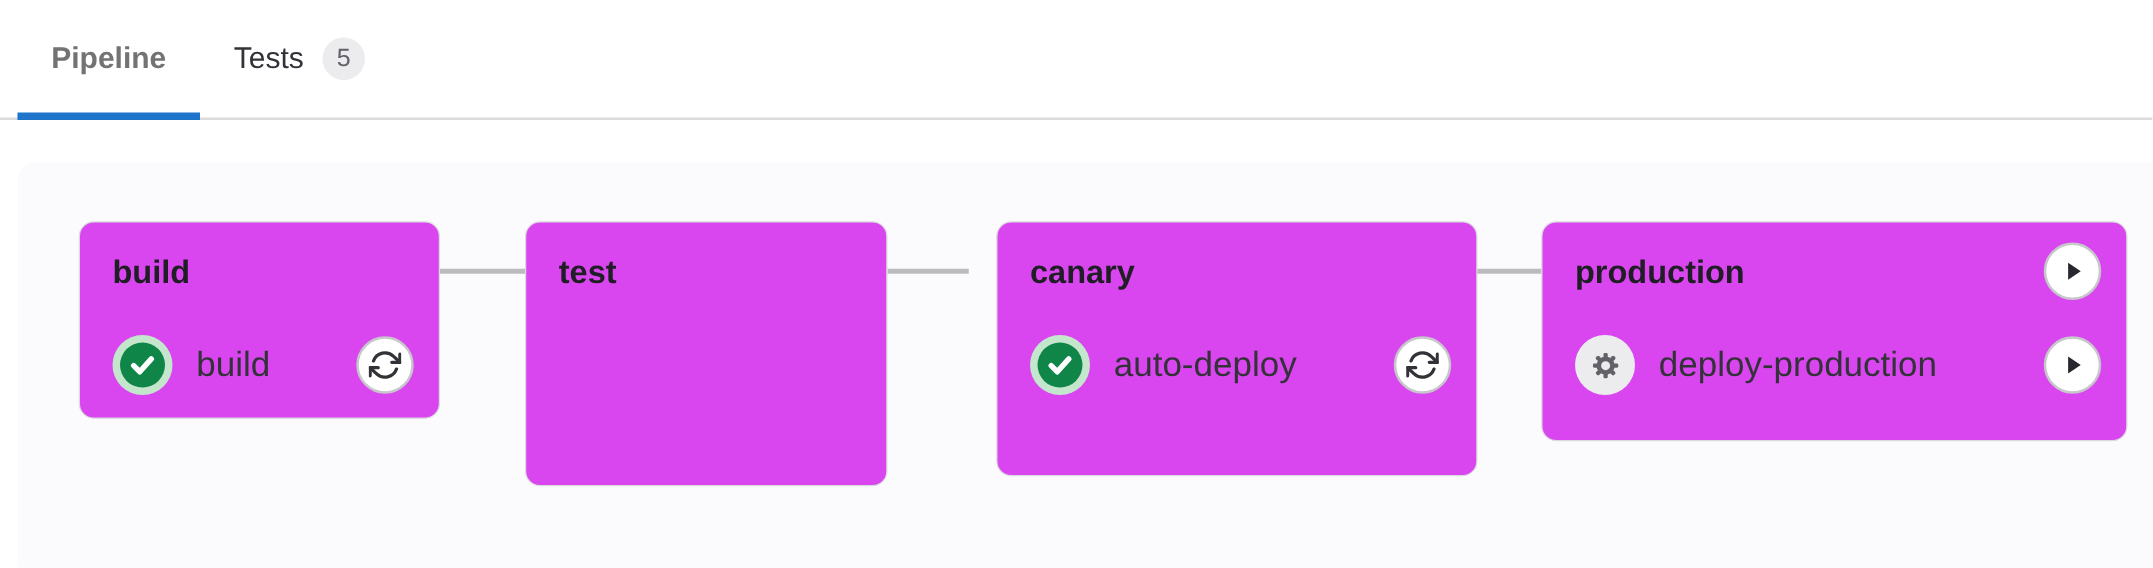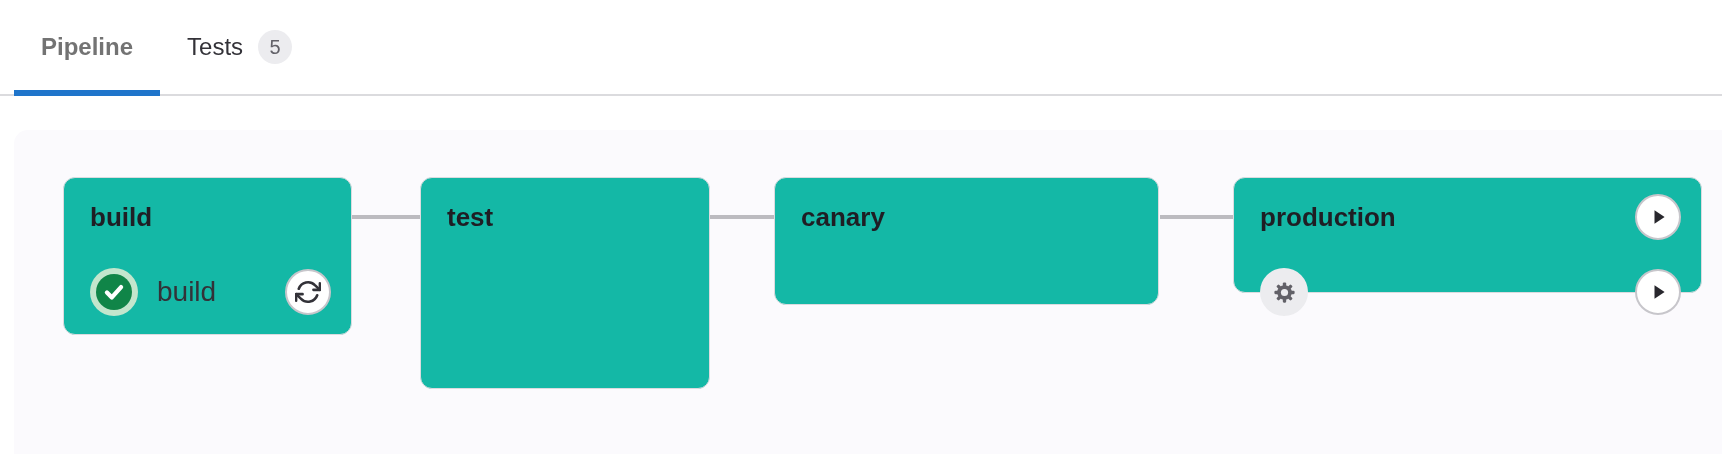--- a/index.html
+++ b/index.html
@@ -58,29 +58,29 @@
     position: absolute;
     left: 14px; top: 130px;
     width: 1730px; height: 345px;
     background: #fbfafd;
     border-radius: 14px 0 0 0;
   }
 
   
   .stage-card {
     position: absolute;
-    background: #14b8a6;
+    background: #d946ef;
     border: 1.5px solid #dbdbdf;
     border-radius: 12px;
     padding: 16px 20px 20px 26px;
   }
   .stage-build      { left: 63px;   top: 177px; width: 289px; height: 158px; }
   .stage-test       { left: 420px;  top: 177px; width: 290px; height: 212px; }
-  .stage-canary     { left: 774px;  top: 177px; width: 385px; height: 128px; }
-  .stage-production { left: 1233px; top: 177px; width: 469px; height: 116px; }
+  .stage-canary     { left: 797px;  top: 177px; width: 385px; height: 204px; }
+  .stage-production { left: 1233px; top: 177px; width: 469px; height: 176px; }
 
   .stage-header {
     height: 46px;
     display: flex;
     align-items: center;
   }
   .stage-title {
     font-size: 26px;
     font-weight: bold;
     color: #1f1e24;
@@ -207,38 +207,56 @@
     <span class="stage-title">test</span>
   </div>
   <div class="jobs">
   </div>
 </div>
 
 <div class="stage-card stage-canary">
   <div class="stage-header">
     <span class="stage-title">canary</span>
   </div>
+  <div class="jobs">
+    <div class="job-row">
+      <span class="status-icon status-success">
+        <span class="inner">
+            <svg width="26" height="26" viewBox="0 0 24 24">
+              <use href="#icon-check"></use>
+            </svg>
+          </span>
+      </span>
+      <span class="job-label">auto-deploy</span>
+      <span class="action-btn">
+        <svg width="26" height="26" viewBox="0 0 24 24">
+            <use href="#icon-retry"></use>
+          </svg>
+      </span>
+    </div>
+  </div>
 </div>
 
 <div class="stage-card stage-production">
   <div class="stage-header">
     <span class="stage-title">production</span>
     <span class="action-btn">
       <svg width="24" height="24" viewBox="0 0 24 24">
           <use href="#icon-play"></use>
         </svg>
     </span>
   </div>
   <div class="jobs">
     <div class="job-row">
       <span class="status-icon status-manual">
         <svg width="27" height="27" viewBox="0 0 24 24">
             <use href="#icon-gear"></use>
           </svg>
       </span>
+      <span class="job-label">deploy-production</span>
       <span class="action-btn">
         <svg width="24" height="24" viewBox="0 0 24 24">
             <use href="#icon-play"></use>
           </svg>
       </span>
     </div>
   </div>
 </div>
 
 </body></html>

